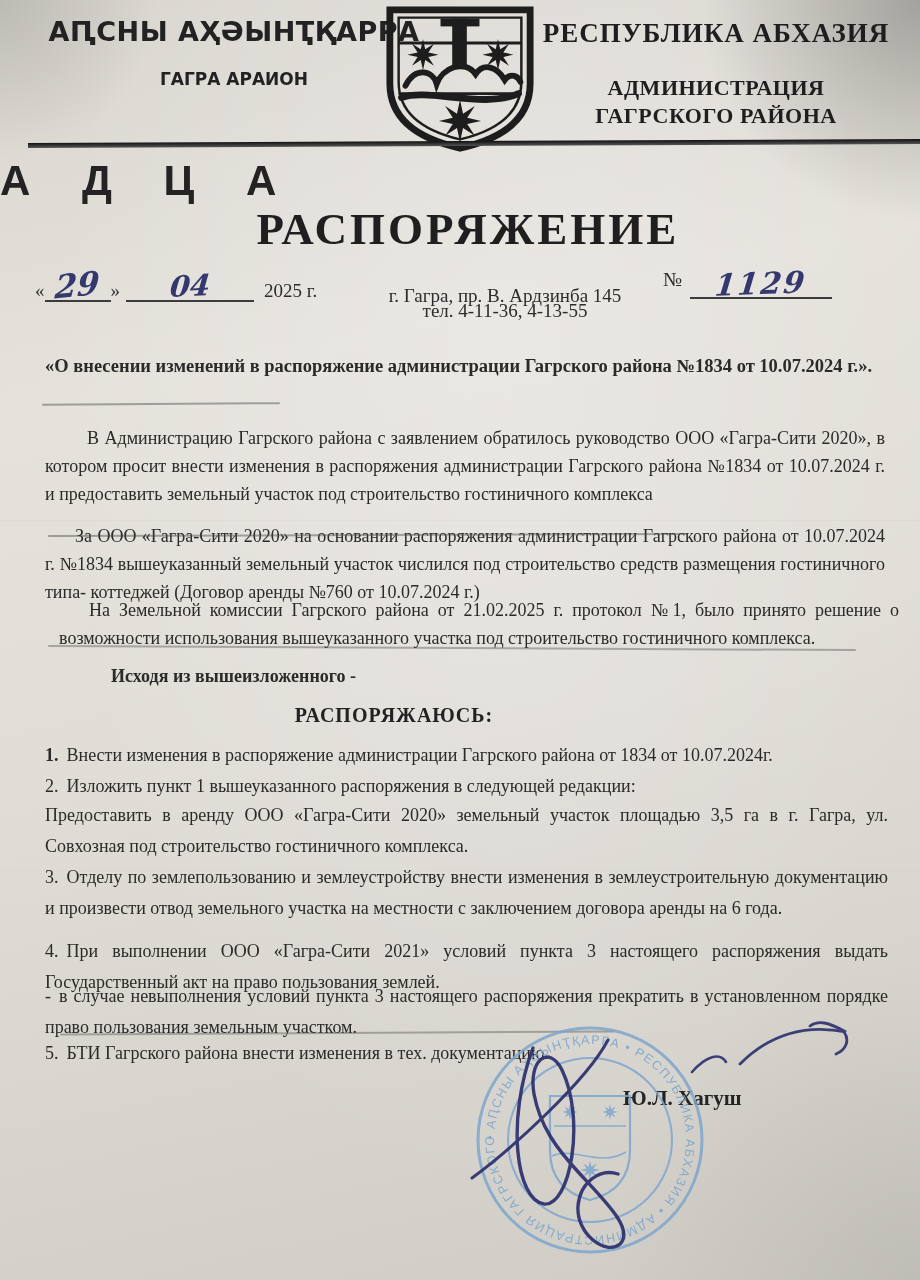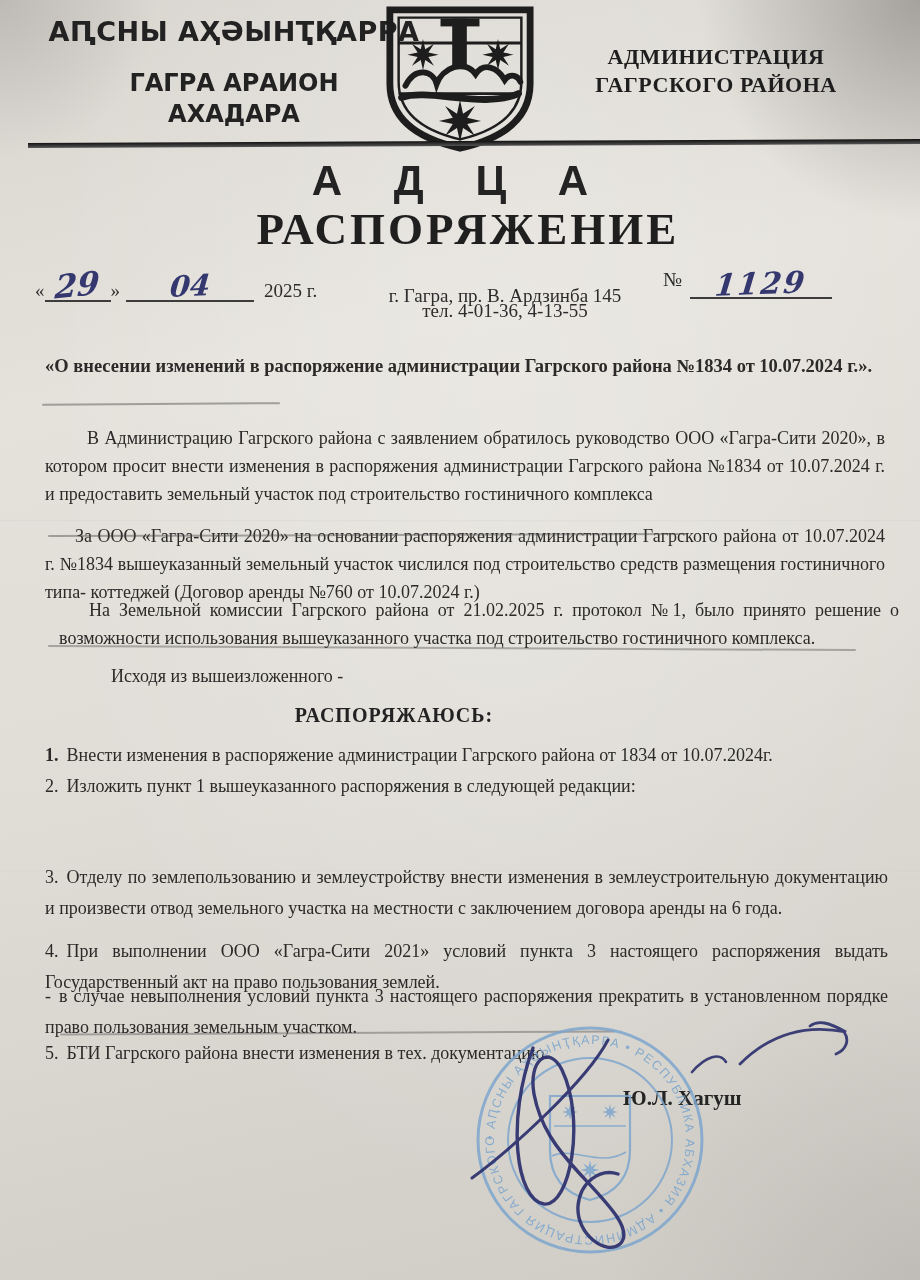--- a/index.html
+++ b/index.html
@@ -13,33 +13,33 @@
       radial-gradient(ellipse at 55% 30%, rgba(255,255,255,0.22), rgba(255,255,255,0) 65%),
       linear-gradient(168deg,#d9d6d0 0%,#e5e2dc 28%,#e0ddd7 55%,#d6d3cd 82%,#cfccc6 100%);
   }
   .crease{position:absolute;background:#4a4a48;opacity:.45;height:2px;border-radius:2px;}
   .fold{position:absolute;left:0;right:0;height:3px;background:linear-gradient(rgba(110,108,104,.12),rgba(255,255,255,.18));}
 
   
   .hdr-left{position:absolute;left:38px;top:16px;width:392px;text-align:center;
     font-family:"DejaVu Sans","Liberation Sans",sans-serif;font-weight:bold;color:#222;}
   .hdr-left .l1{font-size:27px;letter-spacing:.5px;}
-  .hdr-left .l2{font-size:24px;margin-top:22px;}
+  .hdr-left .l2{font-size:17px;margin-top:22px;}
   .hdr-left .l3{font-size:24px;margin-top:3px;}
   .hdr-right{position:absolute;left:522px;top:18px;width:388px;text-align:center;
     font-family:"Liberation Serif",serif;font-weight:bold;color:#1e1e1e;}
   .hdr-right .l1{font-size:27px;letter-spacing:1px;}
   .hdr-right .l2{font-size:22px;margin-top:26px;letter-spacing:.5px;}
   .hdr-right .l3{font-size:22px;margin-top:2px;letter-spacing:.5px;}
   .emblem{position:absolute;left:382px;top:4px;}
   .rule{position:absolute;left:28px;top:141px;width:892px;height:5px;
     background:linear-gradient(#111,#3a3a3a 60%,#555);transform:rotate(-0.25deg);}
 
   
-  .title1{position:absolute;left:0;top:157px;width:920px;text-align:center;
+  .title1{position:absolute;left:0;top:157px;width:920px;
     font-family:"Liberation Sans",sans-serif;font-weight:bold;font-size:42px;
     letter-spacing:20px;color:#232323;}
   .title2{position:absolute;left:8px;top:203px;width:920px;text-align:center;
     font-family:"Liberation Serif",serif;font-weight:bold;font-size:45px;
     letter-spacing:3px;color:#1f1f1f;}
 
   
   .dateline{position:absolute;left:35px;top:262px;width:850px;height:46px;font-size:19px;}
   .q{font-size:19px;color:#333;}
   .uline{display:inline-block;border-bottom:2px solid #3c3c3c;text-align:center;vertical-align:bottom;}
@@ -56,21 +56,21 @@
   .dl-noline{position:absolute;left:655px;top:0;}
   .dl-phone{position:absolute;left:290px;top:38px;width:360px;text-align:center;font-size:19px;color:#2c2c2c;}
 
   
   .para{position:absolute;left:45px;width:840px;font-size:18px;line-height:28px;
     text-align:justify;color:#2b2a28;}
   .subject{top:352px;font-weight:bold;line-height:28px;font-size:18.5px;}
   .p1{top:424px;text-indent:42px;}
   .p2{top:522px;text-indent:30px;}
   .p3{top:596px;text-indent:30px;margin-left:14px;}
-  .p4{top:662px;text-indent:66px;text-align:left;}
+  .p4{top:662px;text-indent:66px;text-align:left;font-weight:bold;}
   .resolve{position:absolute;left:0;top:704px;width:788px;text-align:center;
     font-weight:bold;font-size:20px;letter-spacing:1px;color:#222;}
   .item{position:absolute;left:45px;width:843px;font-size:18px;line-height:31px;
     text-align:justify;color:#2b2a28;}
   .item .num{padding-right:8px;}
   .item-1{top:740px;} .item-1 .num{font-weight:bold;}
   .item-2{top:771px;}
   .item-cont{top:800px;}
   .item-3{top:862px;}
   .item-4{top:936px;}
@@ -84,69 +84,70 @@
   .flourish{position:absolute;left:678px;top:1016px;}
 </style>
 </head>
 <body>
 
 <div class="page">
 
   <div class="hdr-left">
     <div class="l1">АԤСНЫ АҲӘЫНҬҚАРРА</div>
     <div class="l2">ГАГРА АРАИОН</div>
-    <div class="l3">АХАДАРА</div>
   </div>
 
   <svg class="emblem" width="156" height="150" viewBox="0 0 160 154">
     <defs>
       <path id="star8" d="M16,0 5.5,2.3 11.3,11.3 2.3,5.5 0,16 -2.3,5.5 -11.3,11.3 -5.5,2.3 -16,0 -5.5,-2.3 -11.3,-11.3 -2.3,-5.5 0,-16 2.3,-5.5 11.3,-11.3 5.5,-2.3 Z"></path>
     </defs>
     <path d="M8,6 H152 V82 Q152 132 80 148 Q8 132 8 82 Z" fill="none" stroke="#1d1d1d" stroke-width="7"></path>
     <path d="M17,14 H143 V80 Q143 124 80 139 Q17 124 17 80 Z" fill="none" stroke="#1d1d1d" stroke-width="2.5"></path>
     <path d="M17,40 H143 M17,92 H143" stroke="#1d1d1d" stroke-width="3"></path>
     <rect x="72" y="15" width="15" height="52" fill="#1d1d1d"></rect>
     <rect x="60" y="15" width="40" height="8" fill="#1d1d1d"></rect>
     <use href="#star8" transform="translate(42,52)" fill="#1d1d1d"></use>
     <use href="#star8" transform="translate(119,52)" fill="#1d1d1d"></use>
     <path d="M24,84 C34,64 52,68 56,82 C62,66 84,56 96,72 C104,60 118,64 126,78 C132,70 140,74 142,80" fill="none" stroke="#1d1d1d" stroke-width="6" stroke-linecap="round"></path>
     <path d="M20,96 C48,86 104,108 140,92" fill="none" stroke="#1d1d1d" stroke-width="7" stroke-linecap="round"></path>
     <use href="#star8" transform="translate(80,120) scale(1.35)" fill="#1d1d1d"></use>
   </svg>
 
   <div class="hdr-right">
+    <div class="l1">РЕСПУБЛИКА АБХАЗИЯ</div>
     <div class="l2">АДМИНИСТРАЦИЯ</div>
     <div class="l3">ГАГРСКОГО РАЙОНА</div>
   </div>
 
   <div class="rule"></div>
 
   <div class="title1">А Д Ц А</div>
   <div class="title2">РАСПОРЯЖЕНИЕ</div>
 
   <div class="dateline">
     <span class="dl-left">
       <span class="q">«</span><span class="uline u-day"><span class="hw hw-day">29</span></span><span class="q">»</span><span class="uline u-month"><span class="hw hw-month">04</span></span><span class="dl-year">2025 г.</span>
     </span>
     <span class="dl-address">г. Гагра, пр. В. Ардзинба 145</span>
     <span class="dl-no">№</span>
     <span class="dl-noline uline u-num"><span class="hw hw-num">1129</span></span>
-    <span class="dl-phone">тел. 4-01-36, 4-13-55</span>
+    <span class="dl-phone">тел. 4-11-36, 4-13-55</span>
   </div>
 
   <div class="para subject">«О внесении изменений в распоряжение администрации Гагрского района №1834 от 10.07.2024 г.».</div>
   <div class="para p1">В Администрацию Гагрского района с заявлением обратилось руководство ООО «Гагра-Сити 2020», в котором просит внести изменения в распоряжения администрации Гагрского района №1834 от 10.07.2024 г. и предоставить земельный участок под строительство гостиничного комплекса</div>
   <div class="para p2">За ООО «Гагра-Сити 2020» на основании распоряжения администрации Гагрского района от 10.07.2024 г.  №1834 вышеуказанный земельный участок числился под строительство средств размещения гостиничного типа- коттеджей (Договор аренды №760 от 10.07.2024 г.)</div>
   <div class="para p3">На Земельной комиссии Гагрского района от 21.02.2025 г. протокол №1, было принято решение о возможности использования вышеуказанного участка под строительство гостиничного комплекса.</div>
   <div class="para p4">Исходя из вышеизложенного -</div>
 
   <div class="resolve">РАСПОРЯЖАЮСЬ:</div>
 
   <div class="item item-1"><span class="num">1.</span><span>Внести изменения в распоряжение администрации Гагрского района от 1834 от 10.07.2024г.</span></div>
   <div class="item item-2"><span class="num">2.</span><span>Изложить пункт 1 вышеуказанного распоряжения в следующей редакции:</span></div>
+  <div class="item item-cont"><span>Предоставить в аренду ООО «Гагра-Сити 2020» земельный участок площадью 3,5 га в г. Гагра, ул. Совхозная под строительство гостиничного комплекса.</span></div>
   <div class="item item-3"><span class="num">3.</span><span>Отделу  по землепользованию и землеустройству внести изменения в землеустроительную документацию и произвести отвод земельного участка на местности с заключением договора аренды на 6 года.</span></div>
   <div class="item item-4"><span class="num">4.</span><span>При выполнении ООО «Гагра-Сити 2021» условий пункта 3 настоящего распоряжения выдать Государственный акт на право пользования землей.</span></div>
   <div class="item item-dash"><span class="num">-</span><span>в случае невыполнения условий пункта 3 настоящего распоряжения прекратить в установленном порядке право пользования земельным участком.</span></div>
   <div class="item item-5"><span class="num">5.</span><span>БТИ Гагрского района внести изменения в тех. документацию.</span></div>
 
   <div class="crease" style="left:42px;top:403px;width:238px;transform:rotate(-0.4deg);"></div>
   <div class="crease" style="left:48px;top:534px;width:640px;transform:rotate(-0.2deg);"></div>
   <div class="crease" style="left:48px;top:647px;width:808px;transform:rotate(0.3deg);opacity:.4;"></div>
   <div class="crease" style="left:60px;top:1032px;width:555px;transform:rotate(-0.3deg);opacity:.4;"></div>
   <div class="fold" style="top:520px;opacity:.5;"></div>

